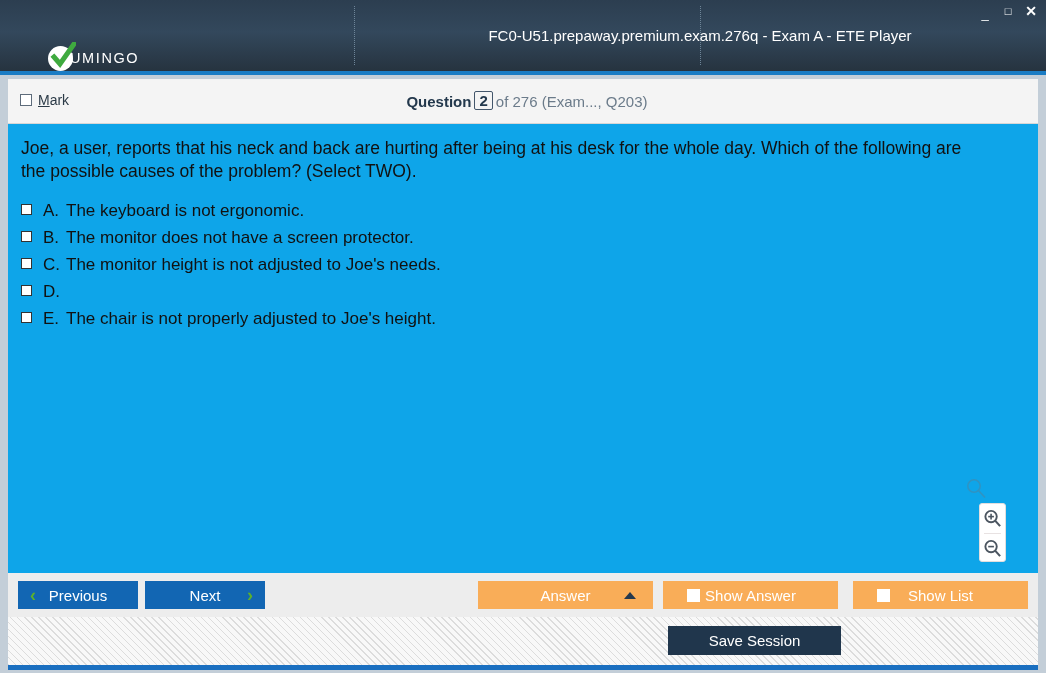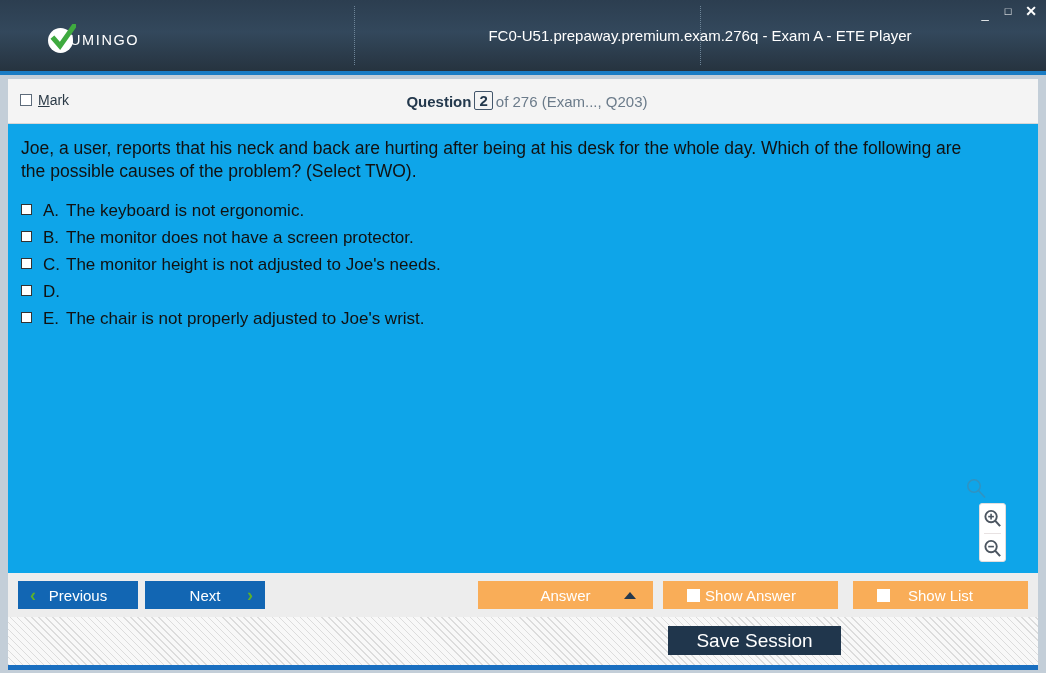--- a/index.html
+++ b/index.html
@@ -38,21 +38,21 @@
     width: 0px;
     height: 59px;
     border-left: 1px dotted #6e8598;
   }
   .sep-a { left: 354px; }
   .sep-b { left: 700px; }
 
   .logo {
     position: absolute;
     left: 48px;
-    top: 27px;
+    top: 45px;
     height: 26px;
     display: flex;
     align-items: center;
     text-align: right;
   }
   .logo-mark {
     position: relative;
     width: 25px;
     height: 25px;
     flex: 0 0 auto;
@@ -348,21 +348,21 @@
       #f8f8f8 1px, #f8f8f8 5px
     );
     box-sizing: border-box;
   }
   .btn-dark {
     position: absolute;
     top: 9px;
     height: 29px;
     background: #20364c;
     color: #ffffff;
-    font-size: 19px;
+    font-size: 15px;
     display: flex;
     align-items: center;
     justify-content: center;
     border: none;
     padding: 0;
   }
   .btn-save { left: 660px; width: 173px; }
   .btn-end { left: 845px; width: 173px; }
 
   .bottom-bar {
@@ -433,21 +433,21 @@
         <span class="opt-letter">C.</span>
         <span class="opt-text">The monitor height is not adjusted to Joe's needs.</span>
       </div>
       <div class="option">
         <span class="opt-box"></span>
         <span class="opt-letter">D.</span>
       </div>
       <div class="option">
         <span class="opt-box"></span>
         <span class="opt-letter">E.</span>
-        <span class="opt-text">The chair is not properly adjusted to Joe's wrist.</span>
+        <span class="opt-text">The chair is not properly adjusted to Joe's height.</span>
       </div>
     </div>
 
     <div class="zoom-ghost">
       <svg width="22" height="22" viewBox="0 0 22 22">
         <circle cx="9" cy="8" r="6.2" stroke="#7d6b6b" stroke-width="1.6" fill="none"></circle>
         <line x1="13.5" y1="12.5" x2="20" y2="19.5" stroke="#7d6b6b" stroke-width="1.8"></line>
       </svg>
     </div>
     <div class="zoom-panel">

